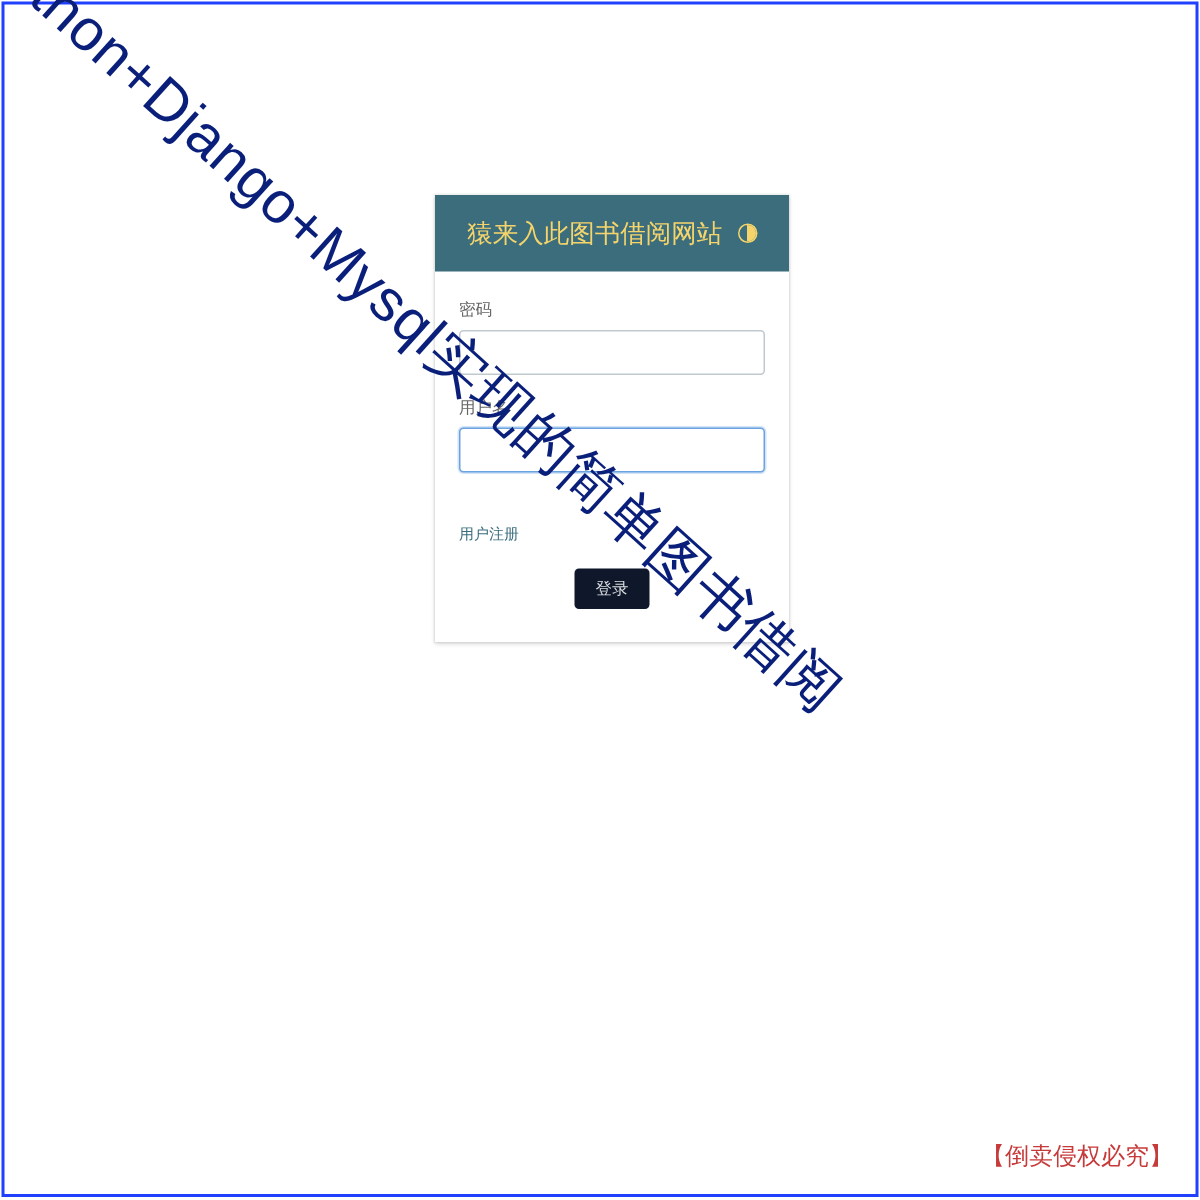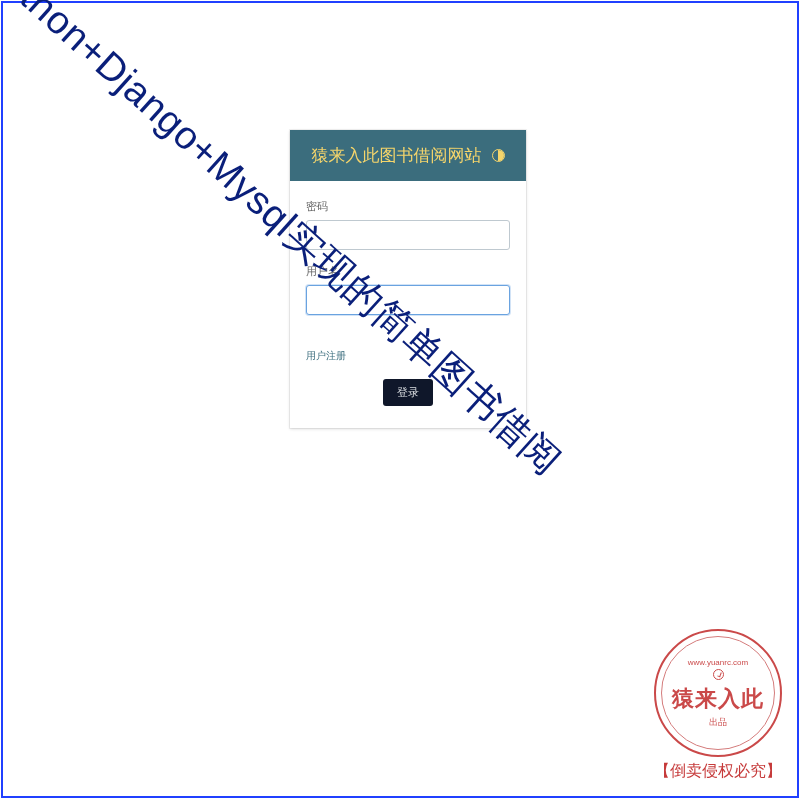--- a/index.html
+++ b/index.html
@@ -194,20 +194,14 @@
       <input class="text-input focused" type="text" value="" style="">
     </div>
     <a href="#" class="register-link">用户注册</a>
     <button class="login-button">登录</button>
   </div>
 </div>
 
 <div class="watermark-diag">Python+Django+Mysql实现的简单图书借阅</div>
 
 <div class="stamp-wrap">
-  <div class="stamp-circle">
-    <div class="stamp-url">www.yuanrc.com</div>
-    <div class="stamp-dot"></div>
-    <div class="stamp-main">猿来入此</div>
-    <div class="stamp-sub">出品</div>
-  </div>
   <div class="stamp-footer">【倒卖侵权必究】</div>
 </div>
 
 </body></html>

